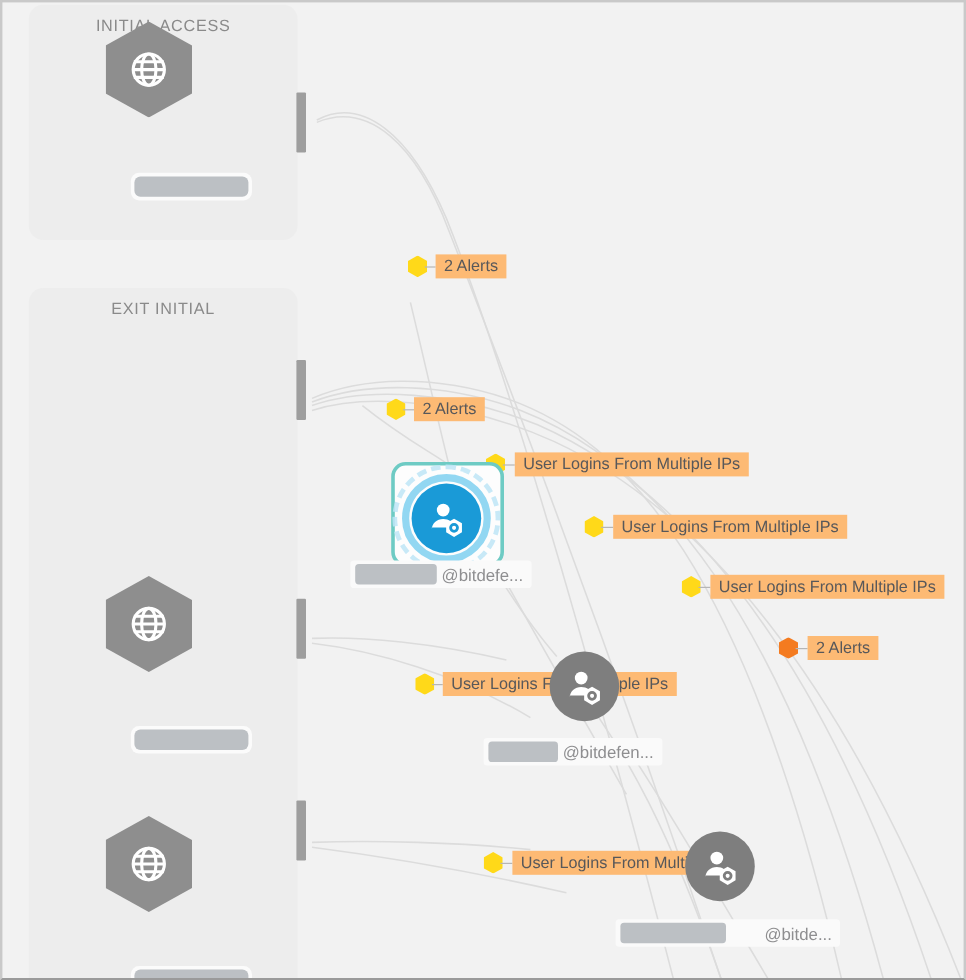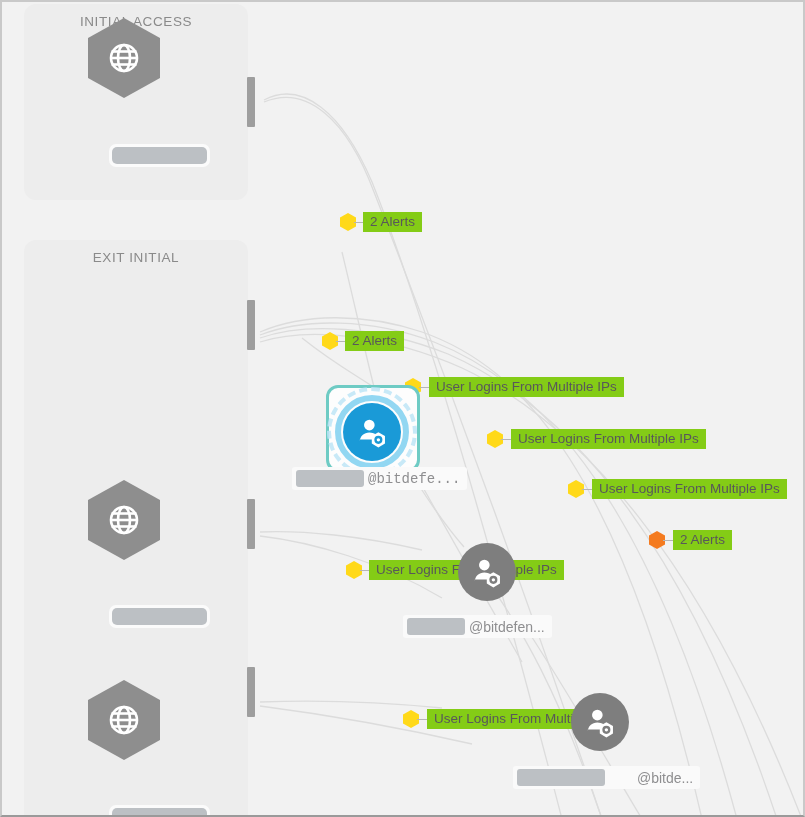--- a/index.html
+++ b/index.html
@@ -104,21 +104,21 @@
   .marker.sev-high   { background: #f47b20; }
 
   .marker-line {
     position: absolute;
     height: 1px;
     background: #b6b6b6;
   }
 
   .chip {
     position: absolute;
-    background: #84cc16;
+    background: #fdba74;
     color: #58585a;
     font-size: 13.5px;
     line-height: 20px;
     height: 20px;
     padding: 0 7px;
     white-space: nowrap;
     font-family: "Liberation Sans", sans-serif;
   }
 
   
@@ -291,21 +291,21 @@
       <div class="user-node selected-core" style="left: 341px; top: 401px; background: rgb(26, 154, 215); color: rgb(26, 154, 215);">
         <svg width="34" height="34" viewBox="0 0 32 32">
           <g fill="#ffffff">
             <circle cx="13.5" cy="9.5" r="5"></circle>
             <path d="M4.5 25c0-5.2 4.1-8.6 9-8.6 2.2 0 4.2.7 5.8 1.8-1.4 1.3-2.3 3-2.5 4.9H4.6a20 20 0 0 1-.1-.1z"></path>
             <path d="M22 16.2l6.2 3.6v7.1L22 30.5l-6.2-3.6v-7.1L22 16.2z"></path>
             <circle cx="22" cy="23.4" r="2.7" fill="none" stroke="currentColor" stroke-width="2.2"></circle>
           </g>
         </svg>
       </div>
-      <div class="user-label" style="left: 290px; top: 465px; font-family: Liberation Mono, monospace;">
+      <div class="user-label" style="left: 290px; top: 465px;">
         <span class="redact-block" style="width: 68px;"></span>
         <span>@bitdefe...</span>
       </div>
       <div class="user-node" style="left: 456px; top: 541px; background: rgb(126, 126, 126); color: rgb(126, 126, 126);">
         <svg width="34" height="34" viewBox="0 0 32 32">
           <g fill="#ffffff">
             <circle cx="13.5" cy="9.5" r="5"></circle>
             <path d="M4.5 25c0-5.2 4.1-8.6 9-8.6 2.2 0 4.2.7 5.8 1.8-1.4 1.3-2.3 3-2.5 4.9H4.6a20 20 0 0 1-.1-.1z"></path>
             <path d="M22 16.2l6.2 3.6v7.1L22 30.5l-6.2-3.6v-7.1L22 16.2z"></path>
             <circle cx="22" cy="23.4" r="2.7" fill="none" stroke="currentColor" stroke-width="2.2"></circle>

